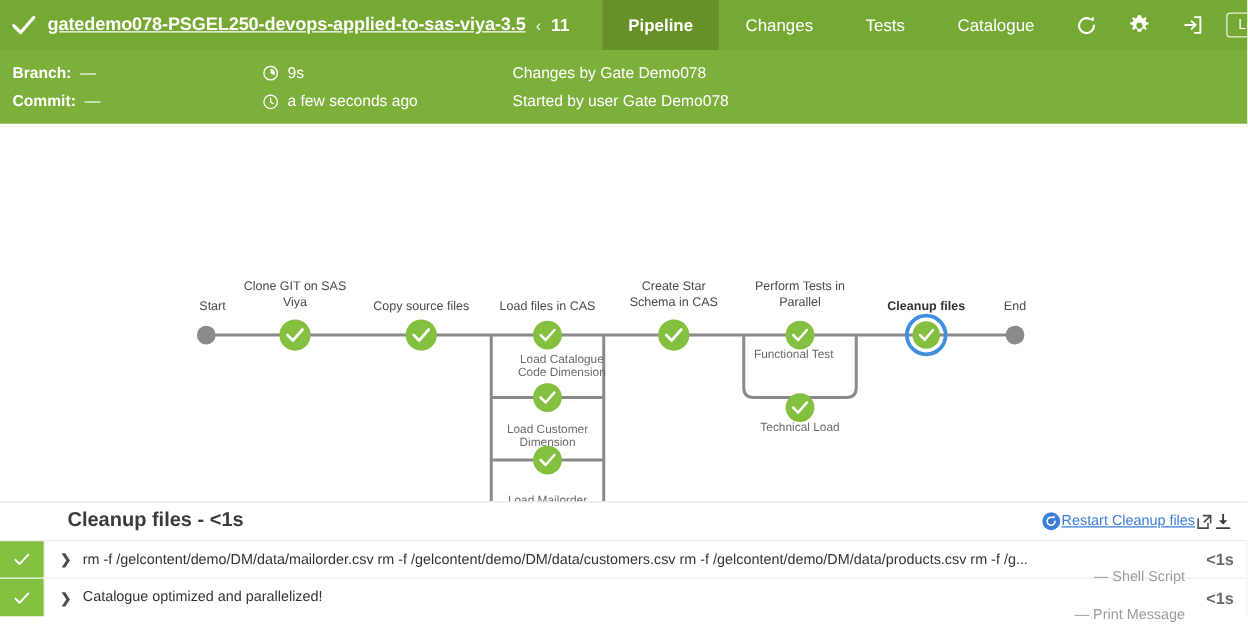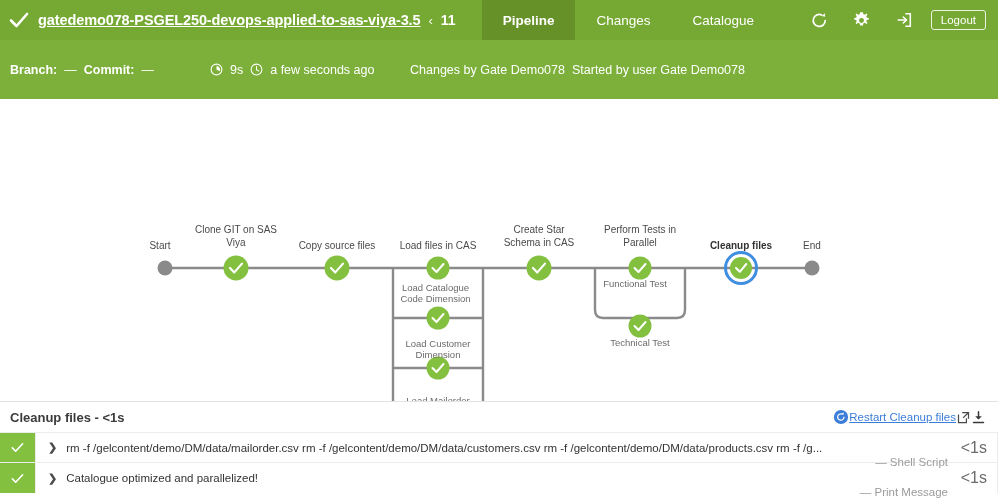--- a/index.html
+++ b/index.html
@@ -62,21 +62,21 @@
   .infobar {
     height: 61px;
     background: #7cb03a;
     color: #fff;
     display: flex;
     align-items: center;
     padding-left: 10px;
     font-size: 12.5px;
     border-bottom: 2px solid #ffffff;
   }
-  .info-col { display: flex; flex-direction: row; gap: 7px; }
+  .info-col { display: flex; flex-direction: column; gap: 7px; }
   .info-col.c1 { width: 200px; }
   .info-col.c2 { width: 200px; }
   .info-row { display: flex; align-items: center; gap: 7px; height: 16px; }
   .info-lbl { font-weight: bold; }
   .info-val { font-weight: normal; }
   .info-ico { width: 13px; height: 13px; display:inline-flex; align-items:center; justify-content:center; }
 
   
   .canvas {
     position: relative;
@@ -105,21 +105,21 @@
   }
 
   
   .logpanel { border-top: 1px solid #e3e3e3; background:#fff; }
   .log-head {
     height: 31px;
     display: flex; align-items: center;
     padding: 0 12px 0 10px;
     border-bottom: 1px solid #ececec;
   }
-  .log-title { font-size: 13px; color: #3b3b3b; font-weight: 600; }
+  .log-title { font-size: 16px; color: #3b3b3b; font-weight: 600; margin-left: 44px; }
   .log-head-right { margin-left: auto; display: flex; align-items: center; }
   .restart-link {
     font-size: 11.5px; color: #3b7dd8; text-decoration: underline; white-space: nowrap;
   }
   .log-row {
     display: flex; align-items: stretch;
     height: 30px;
     border-bottom: 1px solid #ececec;
     background: #fff;
   }
@@ -138,41 +138,42 @@
     border-left: 1px solid #ececec;
     border-right: 1px solid #ececec;
   }
   .log-caret { color: #4c4c4c; font-size: 11px; font-weight: bold; flex: none; }
   .log-text {
     font-size: 11.5px; color: #333;
     white-space: nowrap; overflow: hidden; text-overflow: ellipsis;
     flex: 1 1 auto; min-width: 0;
   }
   .log-type { font-size: 11.5px; color: #9b9b9b; flex: none; white-space: nowrap; margin-top: 28px; }
-  .log-dur { font-size: 16px; color: #6b6b6b; flex: none; width: 30px; text-align: right; }
+  .log-dur { font-size: 13px; color: #6b6b6b; flex: none; width: 30px; text-align: right; font-weight: bold; }
   .log-rows-wrap { padding: 0; }
 </style>
 </head>
 <body>
 
 <div class="header">
   <div class="hdr-check">
     <svg width="22" height="22" viewBox="0 0 22 22">
         <path d="M3 11.5 L8.5 17 L19 5" stroke="#ffffff" stroke-width="2.6" fill="none" stroke-linecap="round" stroke-linejoin="round"></path>
       </svg>
   </div>
   <div class="hdr-title-wrap">
     <span class="hdr-title">gatedemo078-PSGEL250-devops-applied-to-sas-viya-3.5</span>
     <span class="hdr-chev">‹</span>
     <span class="hdr-build">11</span>
   </div>
 
   <div class="tabs">
     <div class="tab active">Pipeline</div>
     <div class="tab">Changes</div>
+    <div class="tab">Tests</div>
     <div class="tab">Catalogue</div>
   </div>
 
   <div class="hdr-spacer"></div>
 
   <div class="hdr-icons">
     <div class="hdr-ico">
       <svg width="19" height="19" viewBox="0 0 20 20">
         <path d="M16 10 A6.3 6.3 0 1 1 12.2 4.2" stroke="#fff" stroke-width="1.8" fill="none" stroke-linecap="round"></path>
         <path d="M15.6 2.4 L15.9 6.1 L12.3 5.2 Z" fill="#fff"></path>
@@ -300,41 +301,41 @@
       <circle cx="539" cy="167" r="12.5" fill="#84c040"></circle>
       <path d="M533 167 L537.3 171.4 L545 162.6" stroke="#fff" stroke-width="2.2" fill="none" stroke-linecap="round" stroke-linejoin="round"></path>
     </g>
     <g>
       <circle cx="741" cy="167" r="15.5" fill="none" stroke="#3f8ee0" stroke-width="3"></circle>
       <circle cx="741" cy="167" r="11" fill="#84c040"></circle>
       <path d="M736 167 L739.8 170.8 L746.3 163" stroke="#fff" stroke-width="2" fill="none" stroke-linecap="round" stroke-linejoin="round"></path>
     </g>
   </svg>
 
-  <div class="stage-label" style="left:120px; top:138px; width:80px;">Start</div>
+  <div class="stage-label" style="left:130px; top:138px; width:80px;">Start</div>
   <div class="stage-label" style="left:186px; top:122px; width:100px;">Clone GIT on SAS
 Viya</div>
   <div class="stage-label" style="left:281px; top:138px; width:112px;">Copy source files</div>
   <div class="stage-label" style="left:384px; top:138px; width:108px;">Load files in CAS</div>
   <div class="stage-label" style="left:489px; top:122px; width:100px;">Create Star
 Schema in CAS</div>
   <div class="stage-label" style="left:590px; top:122px; width:100px;">Perform Tests in
 Parallel</div>
   <div class="stage-label sel" style="left:691px; top:138px; width:100px;">Cleanup files</div>
   <div class="stage-label" style="left:782px; top:138px; width:60px;">End</div>
 
-  <div class="sub-label" style="left:379px; top:181px; width:113px;">Load Catalogue
+  <div class="sub-label" style="left:393px; top:181px; width:113px;">Load Catalogue
 Code Dimension</div>
   <div class="sub-label" style="left:393px; top:237px; width:90px;">Load Customer
 Dimension</div>
   <div class="sub-label" style="left:393px; top:294px; width:90px;">Load Mailorder
 Fact</div>
 
   <div class="sub-label" style="left:595px; top:177px; width:80px;">Functional Test</div>
-  <div class="sub-label" style="left:595px; top:236px; width:90px;">Technical Test</div>
+  <div class="sub-label" style="left:595px; top:236px; width:90px;">Technical Load</div>
 </div>
 
 <div class="logpanel">
   <div class="log-head">
     <span class="log-title">Cleanup files - &lt;1s</span>
     <div class="log-head-right">
       <span style="display:inline-flex;">
         <svg width="16" height="16" viewBox="0 0 18 18">
             <circle cx="9" cy="9" r="8" fill="#3b7dd8"></circle>
             <path d="M12.4 9 A3.6 3.6 0 1 1 10 5.6" stroke="#fff" stroke-width="1.4" fill="none" stroke-linecap="round"></path>

